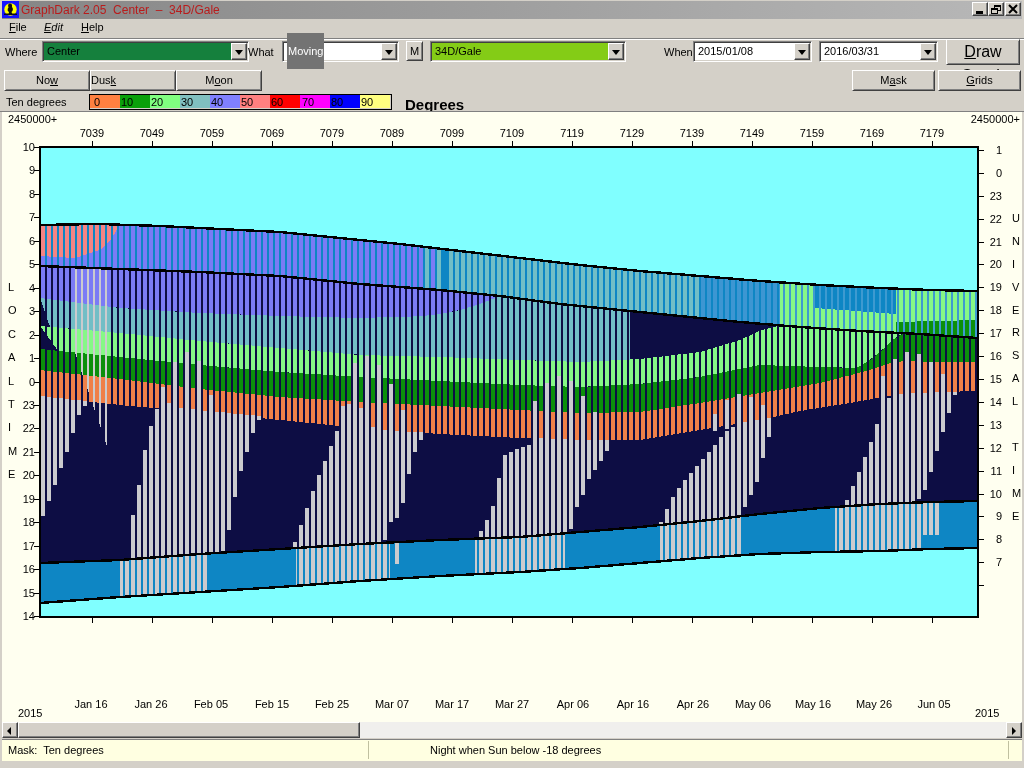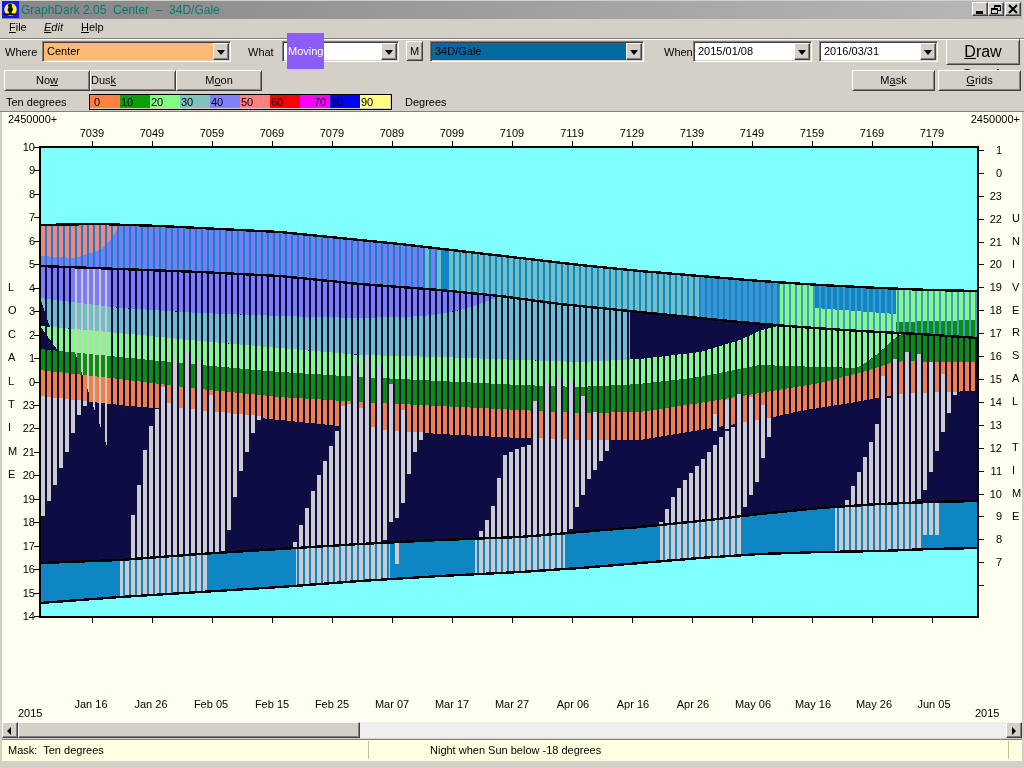--- a/index.html
+++ b/index.html
@@ -6,54 +6,54 @@
 </style></head><body>
 
 <div style="position:absolute;left:2px;top:1px;width:1020px;height:18px;
 background:linear-gradient(to right,#868686,#B8B8B8)"></div>
 <svg style="position:absolute;left:2px;top:1px" width="17" height="17">
 <rect width="17" height="17" fill="#1414FF"></rect>
 <circle cx="8.5" cy="8.5" r="6.2" fill="#FFFF00"></circle>
 <path d="M7.5,2.5 C9.5,2 10.5,4 10,6 C11.5,7.5 11,10 9.5,11 L10.5,13.5 L6.5,13.5 L7,11 C5.5,10.5 5,8 6.5,6.5 C5.8,4.5 6,3 7.5,2.5 z" fill="#101010"></path>
 <rect x="2" y="12.5" width="13" height="1.5" fill="#101010"></rect>
 </svg>
-<div style="position:absolute;left:21px;top:3px;font-size:12px;color:#0f766e;white-space:pre;letter-spacing:0px">GraphDark 2.05  Center  –  34D/Gale</div>
+<div style="position:absolute;left:21px;top:3px;font-size:12px;color:#b91c1c;white-space:pre;letter-spacing:0px">GraphDark 2.05  Center  –  34D/Gale</div>
 <div style="position:absolute;left:972px;top:2px;width:16px;height:14px;background:#d4d0c8;border-top:1px solid #fff;border-left:1px solid #fff;border-bottom:1px solid #404040;border-right:1px solid #404040;box-shadow:inset -1px -1px 0 #808080">
     <div style="position:absolute;left:3px;top:8px;width:7px;height:3px;background:#000"></div>
   </div>
 <div style="position:absolute;left:988px;top:2px;width:16px;height:14px;background:#d4d0c8;border-top:1px solid #fff;border-left:1px solid #fff;border-bottom:1px solid #404040;border-right:1px solid #404040;box-shadow:inset -1px -1px 0 #808080">
     <div style="position:absolute;left:5px;top:2px;width:7px;height:6px;border:1px solid #000;border-top-width:2px"></div>
     <div style="position:absolute;left:2px;top:5px;width:7px;height:6px;border:1px solid #000;border-top-width:2px;background:#d4d0c8"></div>
   </div>
 <div style="position:absolute;left:1005px;top:2px;width:16px;height:14px;background:#d4d0c8;border-top:1px solid #fff;border-left:1px solid #fff;border-bottom:1px solid #404040;border-right:1px solid #404040;box-shadow:inset -1px -1px 0 #808080">
     <svg width="14" height="12" style="position:absolute;left:0;top:0">
       <path d="M3,2 L11,10 M11,2 L3,10" stroke="#000" stroke-width="2"></path>
     </svg>
   </div>
 <div style="position:absolute;left:9px;top:21px;font-size:11px;color:#000;white-space:pre;"><u>F</u>ile</div>
 <div style="position:absolute;left:44px;top:21px;font-size:11px;color:#000;white-space:pre;font-style:italic;"><u>E</u>dit</div>
 <div style="position:absolute;left:81px;top:21px;font-size:11px;color:#000;white-space:pre;"><u>H</u>elp</div>
 <div style="position:absolute;left:0;top:38px;width:1024px;height:1px;background:#808080"></div>
 <div style="position:absolute;left:0;top:39px;width:1024px;height:1px;background:#fff"></div>
 <div style="position:absolute;left:5px;top:46px;font-size:11px;color:#000;white-space:pre;">Where</div>
-<div style="position:absolute;left:42px;top:41px;width:189px;height:21px;background:#fdba74;border-top:1px solid #808080;border-left:1px solid #808080;border-bottom:1px solid #fff;border-right:1px solid #fff;box-shadow:inset 1px 1px 0 #404040, inset -1px -1px 0 #d4d0c8">
+<div style="position:absolute;left:42px;top:41px;width:207px;height:21px;background:#15803d;border-top:1px solid #808080;border-left:1px solid #808080;border-bottom:1px solid #fff;border-right:1px solid #fff;box-shadow:inset 1px 1px 0 #404040, inset -1px -1px 0 #d4d0c8">
     <div style="position:absolute;left:4px;top:3px;font-size:11px">Center</div>
     <div style="position:absolute;right:1px;top:1px;width:16px;height:17px;background:#d4d0c8;border-top:1px solid #fff;border-left:1px solid #fff;border-bottom:1px solid #404040;border-right:1px solid #404040;box-shadow:inset -1px -1px 0 #808080">
       <div style="position:absolute;left:3px;top:6px;width:0;height:0;border-left:4px solid transparent;border-right:4px solid transparent;border-top:5px solid #000"></div>
     </div>
   </div>
 <div style="position:absolute;left:248px;top:46px;font-size:11px;color:#000;white-space:pre;">What</div>
 <div style="position:absolute;left:282px;top:41px;width:117px;height:21px;background:#fff;border-top:1px solid #808080;border-left:1px solid #808080;border-bottom:1px solid #fff;border-right:1px solid #fff;box-shadow:inset 1px 1px 0 #404040, inset -1px -1px 0 #d4d0c8">
-    <div style="position:absolute;left:4px;top:3px;font-size:11px"><span style="background:#8b5cf6;color:#fff;padding:12px 1px">Moving</span></div>
+    <div style="position:absolute;left:4px;top:3px;font-size:11px"><span style="background:#737373;color:#fff;padding:12px 1px">Moving</span></div>
     <div style="position:absolute;right:1px;top:1px;width:16px;height:17px;background:#d4d0c8;border-top:1px solid #fff;border-left:1px solid #fff;border-bottom:1px solid #404040;border-right:1px solid #404040;box-shadow:inset -1px -1px 0 #808080">
       <div style="position:absolute;left:3px;top:6px;width:0;height:0;border-left:4px solid transparent;border-right:4px solid transparent;border-top:5px solid #000"></div>
     </div>
   </div>
 <div style="position:absolute;left:406px;top:41px;width:17px;height:20px;background:#d4d0c8;border-top:1px solid #fff;border-left:1px solid #fff;border-bottom:1px solid #404040;border-right:1px solid #404040;box-shadow:inset 1px 1px 0 #d4d0c8, inset -1px -1px 0 #808080;text-align:center;font-size:11px;line-height:18px">M</div>
-<div style="position:absolute;left:430px;top:41px;width:214px;height:21px;background:#0369a1;border-top:1px solid #808080;border-left:1px solid #808080;border-bottom:1px solid #fff;border-right:1px solid #fff;box-shadow:inset 1px 1px 0 #404040, inset -1px -1px 0 #d4d0c8">
+<div style="position:absolute;left:430px;top:41px;width:196px;height:21px;background:#84cc16;border-top:1px solid #808080;border-left:1px solid #808080;border-bottom:1px solid #fff;border-right:1px solid #fff;box-shadow:inset 1px 1px 0 #404040, inset -1px -1px 0 #d4d0c8">
     <div style="position:absolute;left:4px;top:3px;font-size:11px">34D/Gale</div>
     <div style="position:absolute;right:1px;top:1px;width:16px;height:17px;background:#d4d0c8;border-top:1px solid #fff;border-left:1px solid #fff;border-bottom:1px solid #404040;border-right:1px solid #404040;box-shadow:inset -1px -1px 0 #808080">
       <div style="position:absolute;left:3px;top:6px;width:0;height:0;border-left:4px solid transparent;border-right:4px solid transparent;border-top:5px solid #000"></div>
     </div>
   </div>
 <div style="position:absolute;left:664px;top:46px;font-size:11px;color:#000;white-space:pre;">When</div>
 <div style="position:absolute;left:693px;top:41px;width:119px;height:21px;background:#fff;border-top:1px solid #808080;border-left:1px solid #808080;border-bottom:1px solid #fff;border-right:1px solid #fff;box-shadow:inset 1px 1px 0 #404040, inset -1px -1px 0 #d4d0c8">
     <div style="position:absolute;left:4px;top:3px;font-size:11px">2015/01/08</div>
     <div style="position:absolute;right:1px;top:1px;width:16px;height:17px;background:#d4d0c8;border-top:1px solid #fff;border-left:1px solid #fff;border-bottom:1px solid #404040;border-right:1px solid #404040;box-shadow:inset -1px -1px 0 #808080">
       <div style="position:absolute;left:3px;top:6px;width:0;height:0;border-left:4px solid transparent;border-right:4px solid transparent;border-top:5px solid #000"></div>
@@ -83,24 +83,24 @@
 <div style="position:absolute;left:330px;top:95px;width:30px;height:13px;background:#0000FF"></div>
 <div style="position:absolute;left:360px;top:95px;width:30px;height:13px;background:#FFFF80"></div>
 <div style="position:absolute;left:89px;top:94px;width:301px;height:14px;border:1px solid #000;box-sizing:content-box"></div>
 <div style="position:absolute;left:97px;top:96px;font-size:11px;transform:translateX(-50%)">0</div>
 <div style="position:absolute;left:127px;top:96px;font-size:11px;transform:translateX(-50%)">10</div>
 <div style="position:absolute;left:157px;top:96px;font-size:11px;transform:translateX(-50%)">20</div>
 <div style="position:absolute;left:187px;top:96px;font-size:11px;transform:translateX(-50%)">30</div>
 <div style="position:absolute;left:217px;top:96px;font-size:11px;transform:translateX(-50%)">40</div>
 <div style="position:absolute;left:247px;top:96px;font-size:11px;transform:translateX(-50%)">50</div>
 <div style="position:absolute;left:277px;top:96px;font-size:11px;transform:translateX(-50%)">60</div>
-<div style="position:absolute;left:320px;top:96px;font-size:11px;transform:translateX(-50%)">70</div>
+<div style="position:absolute;left:308px;top:96px;font-size:11px;transform:translateX(-50%)">70</div>
 <div style="position:absolute;left:337px;top:96px;font-size:11px;transform:translateX(-50%)">80</div>
 <div style="position:absolute;left:367px;top:96px;font-size:11px;transform:translateX(-50%)">90</div>
-<div style="position:absolute;left:405px;top:96px;font-size:11px;color:#000;white-space:pre;">Degrees</div>
+<div style="position:absolute;left:405px;top:96px;font-size:15px;color:#000;white-space:pre;font-weight:bold;">Degrees</div>
 <div style="position:absolute;left:0;top:111px;width:1024px;height:1px;background:#808080"></div>
 <div style="position:absolute;left:2px;top:112px;width:1020px;height:610px;background:#FFFFF0"></div>
 <svg width="1024" height="610" viewBox="0 112 1024 610" style="position:absolute;left:0;top:112px" shape-rendering="crispEdges">
     <rect x="40" y="147" width="938" height="470" fill="#80FFFF"></rect>
     <defs>
       <clipPath id="clipA">
         <polygon points="40,225 52,224.8 64,224.6 76,224.4 88,224.2 100,224.0 112,224.4 124,224.8 136,225.2 148,225.6 160,226.0 172,226.6 184,227.2 196,227.8 208,228.4 220,229.0 232,229.6 244,230.2 256,230.8 268,231.4 280,232.0 292,233.2 304,234.4 316,235.6 328,236.8 340,238.0 352,239.2 364,240.4 376,241.6 388,242.8 400,244.0 412,245.4 424,246.8 436,248.2 448,249.6 460,251.0 472,252.4 484,253.8 496,255.2 508,256.6 520,258.0 532,259.4 544,260.8 556,262.2 568,263.6 580,265.0 592,266.2 604,267.4 616,268.6 628,269.8 640,271.0 652,272.0 664,273.0 676,274.0 688,275.0 700,276.0 712,277.0 724,278.0 736,279.0 748,280.0 760,281.0 772,281.8 784,282.6 796,283.4 808,284.2 820,285.0 832,285.6 844,286.2 856,286.8 868,287.4 880,288.0 892,288.5 904,289.0 916,289.4 928,289.9 940,290.2 952,290.5 964,290.7 976,291.0 978,291 978,338 976,337.9 964,337.0 952,336.2 940,335.4 928,334.6 916,333.8 904,333.2 892,332.6 880,332.0 868,331.4 856,330.7 844,329.9 832,329.1 820,328.3 808,327.5 796,326.7 784,325.7 772,324.7 760,323.7 748,322.7 736,321.6 724,320.4 712,319.2 700,318.0 688,316.8 676,315.6 664,314.4 652,313.2 640,312.0 628,310.8 616,309.6 604,308.4 592,307.2 580,306.0 568,304.8 556,303.5 544,301.9 532,300.3 520,298.7 508,297.1 496,295.6 484,294.4 472,293.2 460,292.0 448,290.8 436,289.7 424,288.8 412,287.9 400,287.0 388,286.1 376,285.2 364,284.3 352,283.2 340,282.0 328,280.8 316,279.6 304,278.4 292,277.2 280,276.0 268,275.4 256,274.8 244,274.2 232,273.6 220,273.0 208,272.4 196,271.9 184,271.4 172,270.9 160,270.5 148,270.1 136,269.6 124,269.1 112,268.7 100,268.2 88,267.8 76,267.4 64,266.9 52,266.4 40,266"></polygon>
       </clipPath>
       <clipPath id="clipN">
         <polygon points="40,266 52,266.4 64,266.9 76,267.4 88,267.8 100,268.2 112,268.7 124,269.1 136,269.6 148,270.1 160,270.5 172,270.9 184,271.4 196,271.9 208,272.4 220,273.0 232,273.6 244,274.2 256,274.8 268,275.4 280,276.0 292,277.2 304,278.4 316,279.6 328,280.8 340,282.0 352,283.2 364,284.3 376,285.2 388,286.1 400,287.0 412,287.9 424,288.8 436,289.7 448,290.8 460,292.0 472,293.2 484,294.4 496,295.6 508,297.1 520,298.7 532,300.3 544,301.9 556,303.5 568,304.8 580,306.0 592,307.2 604,308.4 616,309.6 628,310.8 640,312.0 652,313.2 664,314.4 676,315.6 688,316.8 700,318.0 712,319.2 724,320.4 736,321.6 748,322.7 760,323.7 772,324.7 784,325.7 796,326.7 808,327.5 820,328.3 832,329.1 844,329.9 856,330.7 868,331.4 880,332.0 892,332.6 904,333.2 916,333.8 928,334.6 940,335.4 952,336.2 964,337.0 976,337.9 978,338 978,501 976,501.0 964,501.3 952,501.5 940,501.8 928,502.1 916,502.6 904,503.0 892,503.5 880,504.0 868,504.8 856,505.6 844,506.4 832,507.2 820,508.0 808,509.2 796,510.4 784,511.6 772,512.8 760,514.0 748,515.4 736,516.8 724,518.2 712,519.6 700,521.0 688,522.2 676,523.4 664,524.6 652,525.8 640,527.0 628,528.0 616,529.0 604,530.0 592,531.0 580,532.0 568,533.0 556,534.0 544,535.0 532,536.0 520,537.0 508,537.5 496,537.9 484,538.4 472,538.8 460,539.2 448,539.7 436,540.2 424,540.8 412,541.4 400,542.0 388,542.6 376,543.2 364,543.8 352,544.5 340,545.2 328,546.0 316,546.8 304,547.5 292,548.2 280,549.0 268,549.8 256,550.5 244,551.2 232,552.0 220,552.8 208,553.5 196,554.3 184,555.2 172,556.1 160,557.0 148,557.9 136,558.8 124,559.7 112,560.3 100,560.8 88,561.2 76,561.6 64,562.1 52,562.5 40,563"></polygon>

